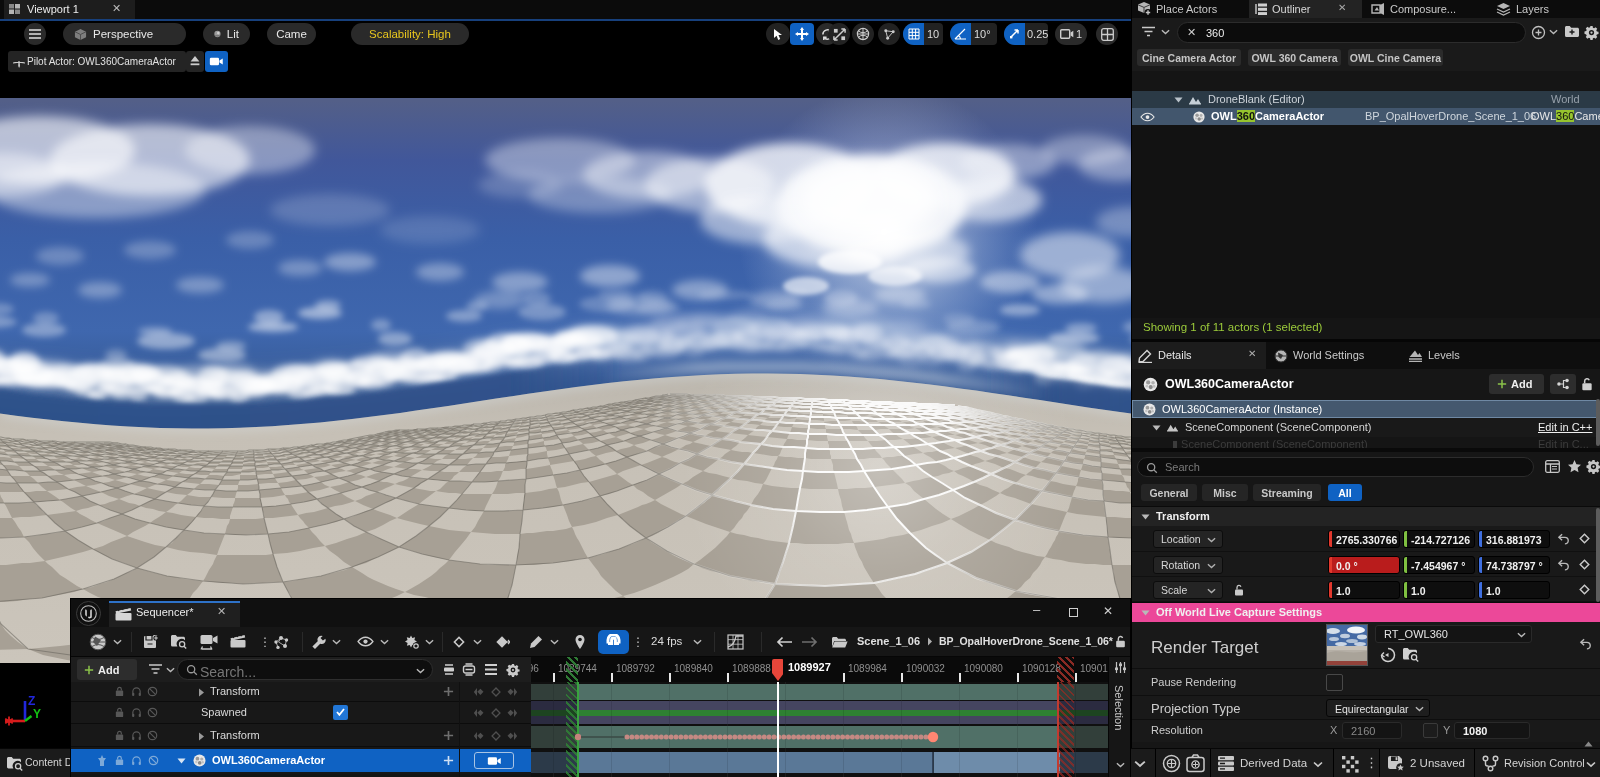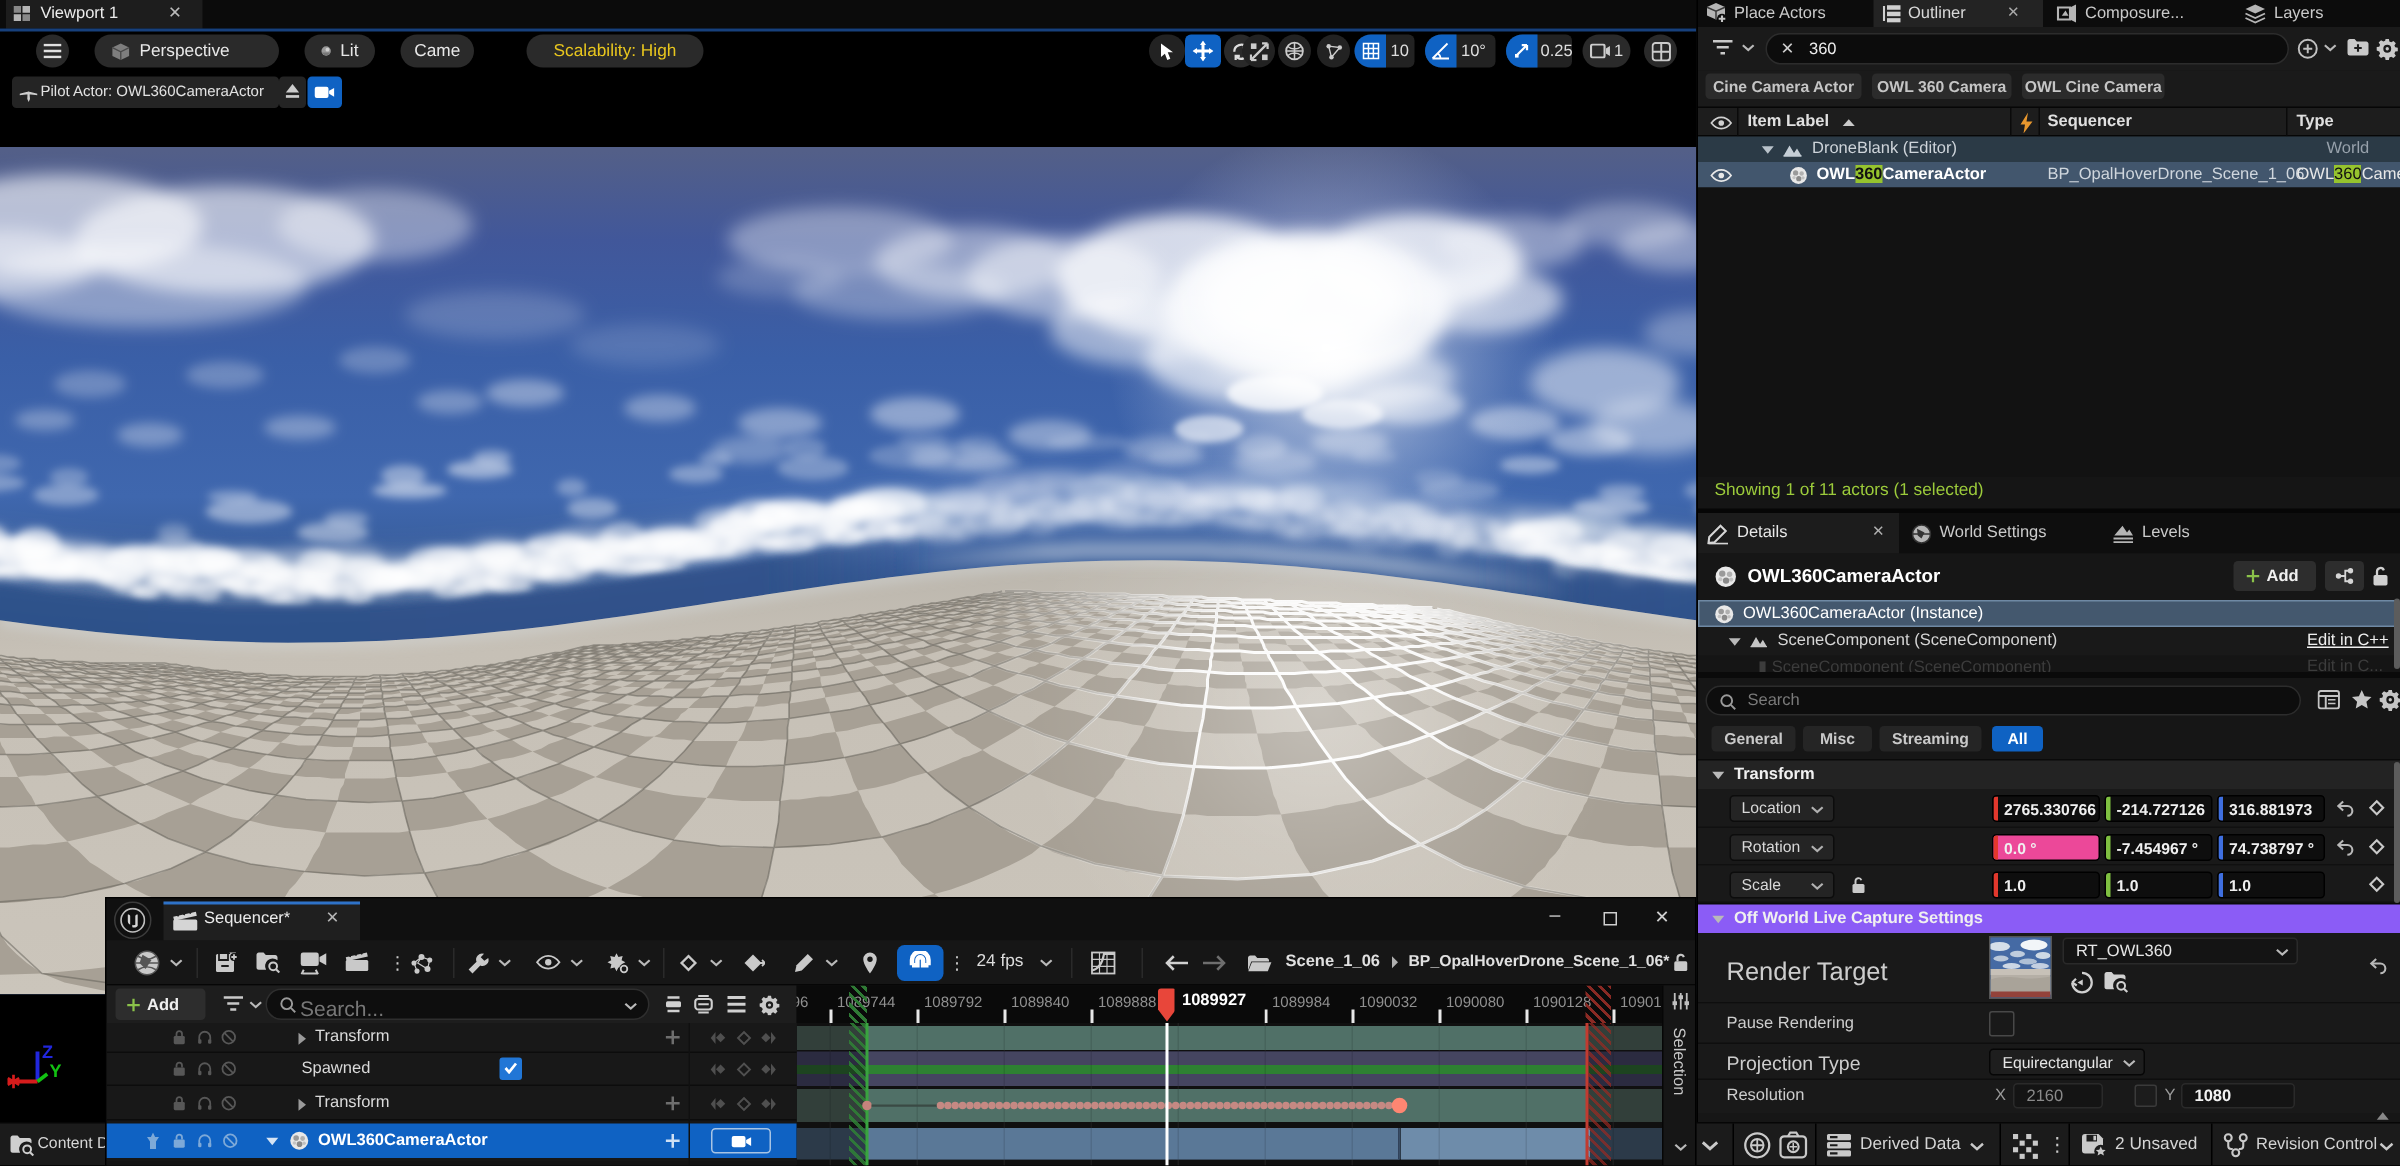--- a/index.html
+++ b/index.html
@@ -2487,38 +2487,20 @@
         <use href="#gear"></use>
       </svg>
 </div>
 
 <div class="abs" style="left:0;top:47px;width:469px;height:24px;background:#1a1a1a">
   <div class="abs flex" style="left:5px;top:2px;width:104px;height:17px;background:#2b2b2b;border-radius:3px;justify-content:center;font-size:10.5px;color:#c5c5c5;font-weight:bold">Cine Camera Actor</div>
   <div class="abs flex" style="left:116px;top:2px;width:93px;height:17px;background:#2b2b2b;border-radius:3px;justify-content:center;font-size:10.5px;color:#c5c5c5;font-weight:bold">OWL 360 Camera</div>
   <div class="abs flex" style="left:216px;top:2px;width:95px;height:17px;background:#2b2b2b;border-radius:3px;justify-content:center;font-size:10.5px;color:#c5c5c5;font-weight:bold">OWL Cine Camera</div>
 </div>
 
-<div class="abs" style="left:0;top:71px;width:469px;height:20px;background:#1d1d1d;border-top:1px solid #060606;border-bottom:1px solid #060606">
-  <svg class="abs" style="left:8px;top:5px;color:#cfcfcf" width="15" height="10">
-        <use href="#eye"></use>
-      </svg>
-  <div class="sep" style="left:26px;top:0;height:20px;background:#0a0a0a"></div>
-  <div class="tx" style="left:33px;top:3px;font-size:11px;color:#e0e0e0;font-weight:bold">Item Label</div>
-  <svg class="abs" style="left:96px;top:7px" width="9" height="6" viewBox="0 0 9 6">
-        <path d="M4.5 0.5 8.5 5h-8z" fill="#c9c9c9"></path>
-      </svg>
-  <div class="sep" style="left:208px;top:0;height:20px;background:#0a0a0a"></div>
-  <svg class="abs" style="left:214px;top:3px" width="10" height="14" viewBox="0 0 10 14">
-        <path d="M6 0 1 8h3l-1 6 6-8H5z" fill="#e8972e"></path>
-      </svg>
-  <div class="sep" style="left:227px;top:0;height:20px;background:#0a0a0a"></div>
-  <div class="tx" style="left:233px;top:3px;font-size:11px;color:#e0e0e0;font-weight:bold">Sequencer</div>
-  <div class="sep" style="left:392px;top:0;height:20px;background:#0a0a0a"></div>
-  <div class="tx" style="left:399px;top:3px;font-size:11px;color:#e0e0e0;font-weight:bold">Type</div>
-</div>
 
 <div class="abs" style="left:0;top:91px;width:469px;height:17px;background:#2b3a46">
   <svg class="abs" style="left:42px;top:6px" width="9" height="6" viewBox="0 0 9 6">
         <path d="M0.5 0.5h8L4.5 5.5z" fill="#b9c2ca"></path>
       </svg>
   <svg class="abs" style="left:56px;top:3px;color:#c5ced6" width="14" height="11">
         <use href="#mount"></use>
       </svg>
   <div class="tx" style="left:76px;top:2px;font-size:11px;color:#ced4da">DroneBlank (Editor)</div>
   <div class="tx" style="left:419px;top:2px;font-size:11px;color:#97a1ab">World</div>
@@ -2664,21 +2646,21 @@
 <svg class="abs" style="left:446px;top:532px;color:#c9c9c9" width="13" height="13">
       <use href="#diam"></use>
     </svg>
 <div class="abs" style="left:0;top:552px;width:469px;height:25px;background:#191919;border-bottom:1px solid #101010"></div>
 <div class="abs" style="left:21px;top:556px;width:70px;height:18px;background:#242424;border:1px solid #0c0c0c;border-radius:3px">
 <div class="tx" style="left:7px;top:2px;font-size:10.5px;color:#d8d8d8">Rotation</div>
 <svg class="abs" style="left:53px;top:6px;color:#b0b0b0" width="9" height="6">
         <use href="#chev"></use>
       </svg>
     </div>
-<div class="abs" style="left:196px;top:556px;width:72px;height:18px;background:#ec4899;border:1px solid #000;border-radius:3px;overflow:hidden">
+<div class="abs" style="left:196px;top:556px;width:72px;height:18px;background:#b91c1c;border:1px solid #000;border-radius:3px;overflow:hidden">
 <div class="abs" style="left:0;top:0;width:3px;height:18px;background:#e2382d"></div>
 <div class="tx" style="left:7px;top:2.5px;font-size:10.5px;color:#f0f0f0;font-weight:bold">0.0 °</div>
     </div>
 <div class="abs" style="left:271px;top:556px;width:72px;height:18px;background:#0e0e0e;border:1px solid #000;border-radius:3px;overflow:hidden">
 <div class="abs" style="left:0;top:0;width:3px;height:18px;background:#7fc041"></div>
 <div class="tx" style="left:7px;top:2.5px;font-size:10.5px;color:#f0f0f0;font-weight:bold">-7.454967 °</div>
     </div>
 <div class="abs" style="left:346px;top:556px;width:72px;height:18px;background:#0e0e0e;border:1px solid #000;border-radius:3px;overflow:hidden">
 <div class="abs" style="left:0;top:0;width:3px;height:18px;background:#3f6fe0"></div>
 <div class="tx" style="left:7px;top:2.5px;font-size:10.5px;color:#f0f0f0;font-weight:bold">74.738797 °</div>
@@ -2708,21 +2690,21 @@
 <div class="tx" style="left:7px;top:2.5px;font-size:10.5px;color:#f0f0f0;font-weight:bold">1.0</div>
     </div>
 <div class="abs" style="left:346px;top:581px;width:72px;height:18px;background:#0e0e0e;border:1px solid #000;border-radius:3px;overflow:hidden">
 <div class="abs" style="left:0;top:0;width:3px;height:18px;background:#3f6fe0"></div>
 <div class="tx" style="left:7px;top:2.5px;font-size:10.5px;color:#f0f0f0;font-weight:bold">1.0</div>
     </div>
 <svg class="abs" style="left:446px;top:583px;color:#c9c9c9" width="13" height="13">
       <use href="#diam"></use>
     </svg>
 
-<div class="abs" style="left:0;top:602px;width:469px;height:20px;background:#8b5cf6;border-top:1px solid #0a0a0a">
+<div class="abs" style="left:0;top:602px;width:469px;height:20px;background:#ec4899;border-top:1px solid #0a0a0a">
   <svg class="abs" style="left:9px;top:7px" width="9" height="6" viewBox="0 0 9 6">
         <path d="M0.5 0.5h8L4.5 5.5z" fill="#b9b9b9"></path>
       </svg>
   <div class="tx" style="left:24px;top:3px;font-size:11px;color:#f0f0f0;font-weight:bold">Off World Live Capture Settings</div>
 </div>
 
 <div class="abs" style="left:0;top:622px;width:469px;height:47px;background:#191919;border-bottom:1px solid #0e0e0e">
   <div class="tx" style="left:19px;top:16px;font-size:17px;color:#cdcdcd">Render Target</div>
   <div class="abs" style="left:194px;top:2px;width:42px;height:42px;background:#3f65a0;border:1px solid #555">
     <svg width="40" height="40" viewBox="0 0 40 40">

